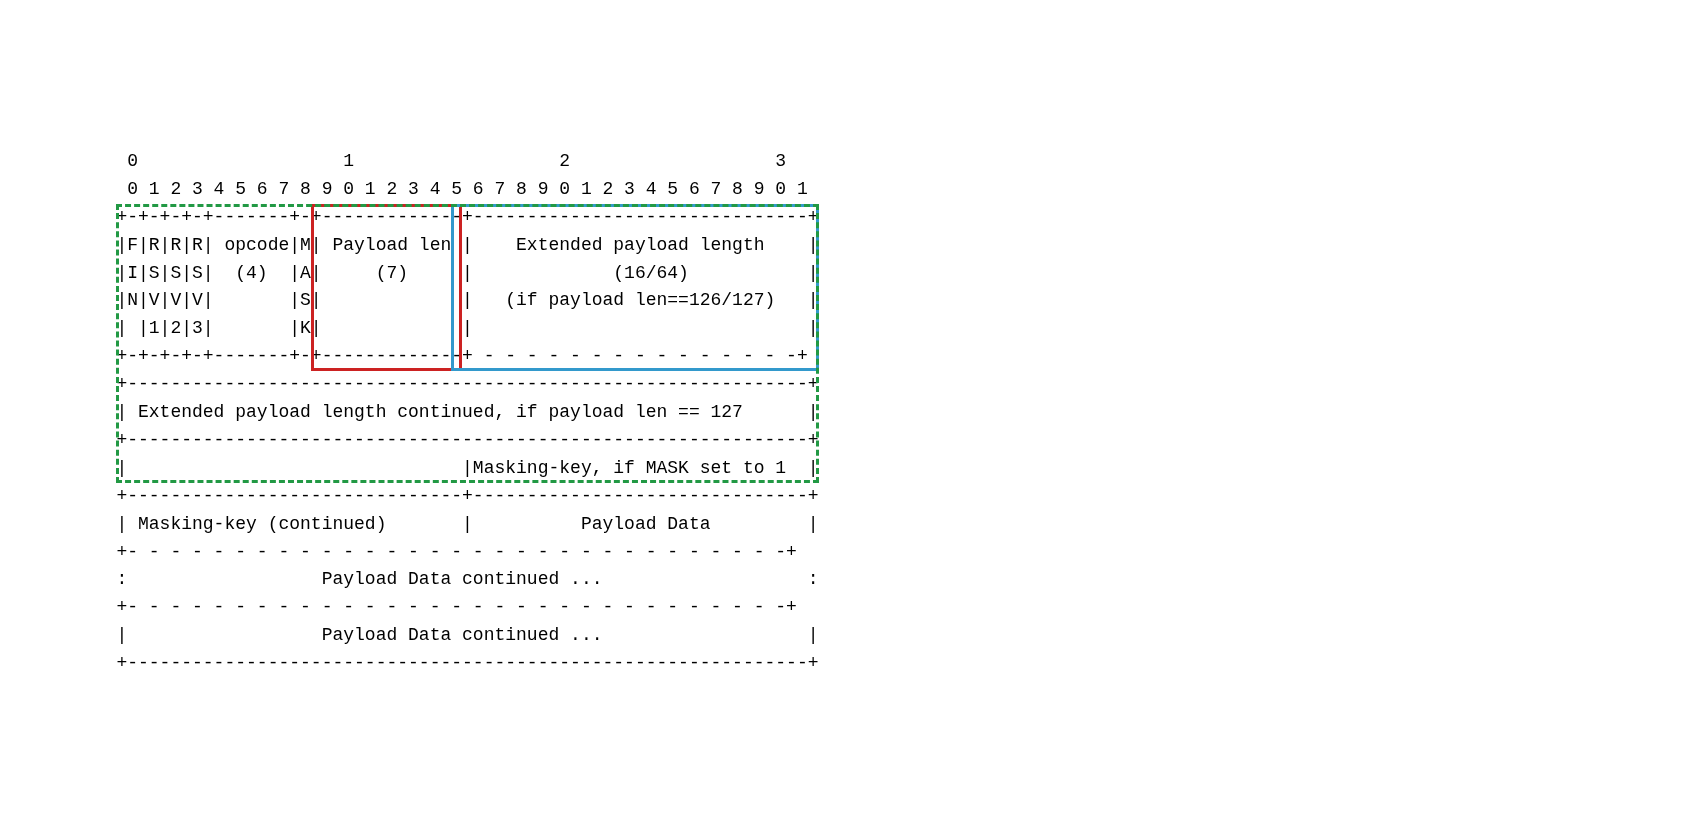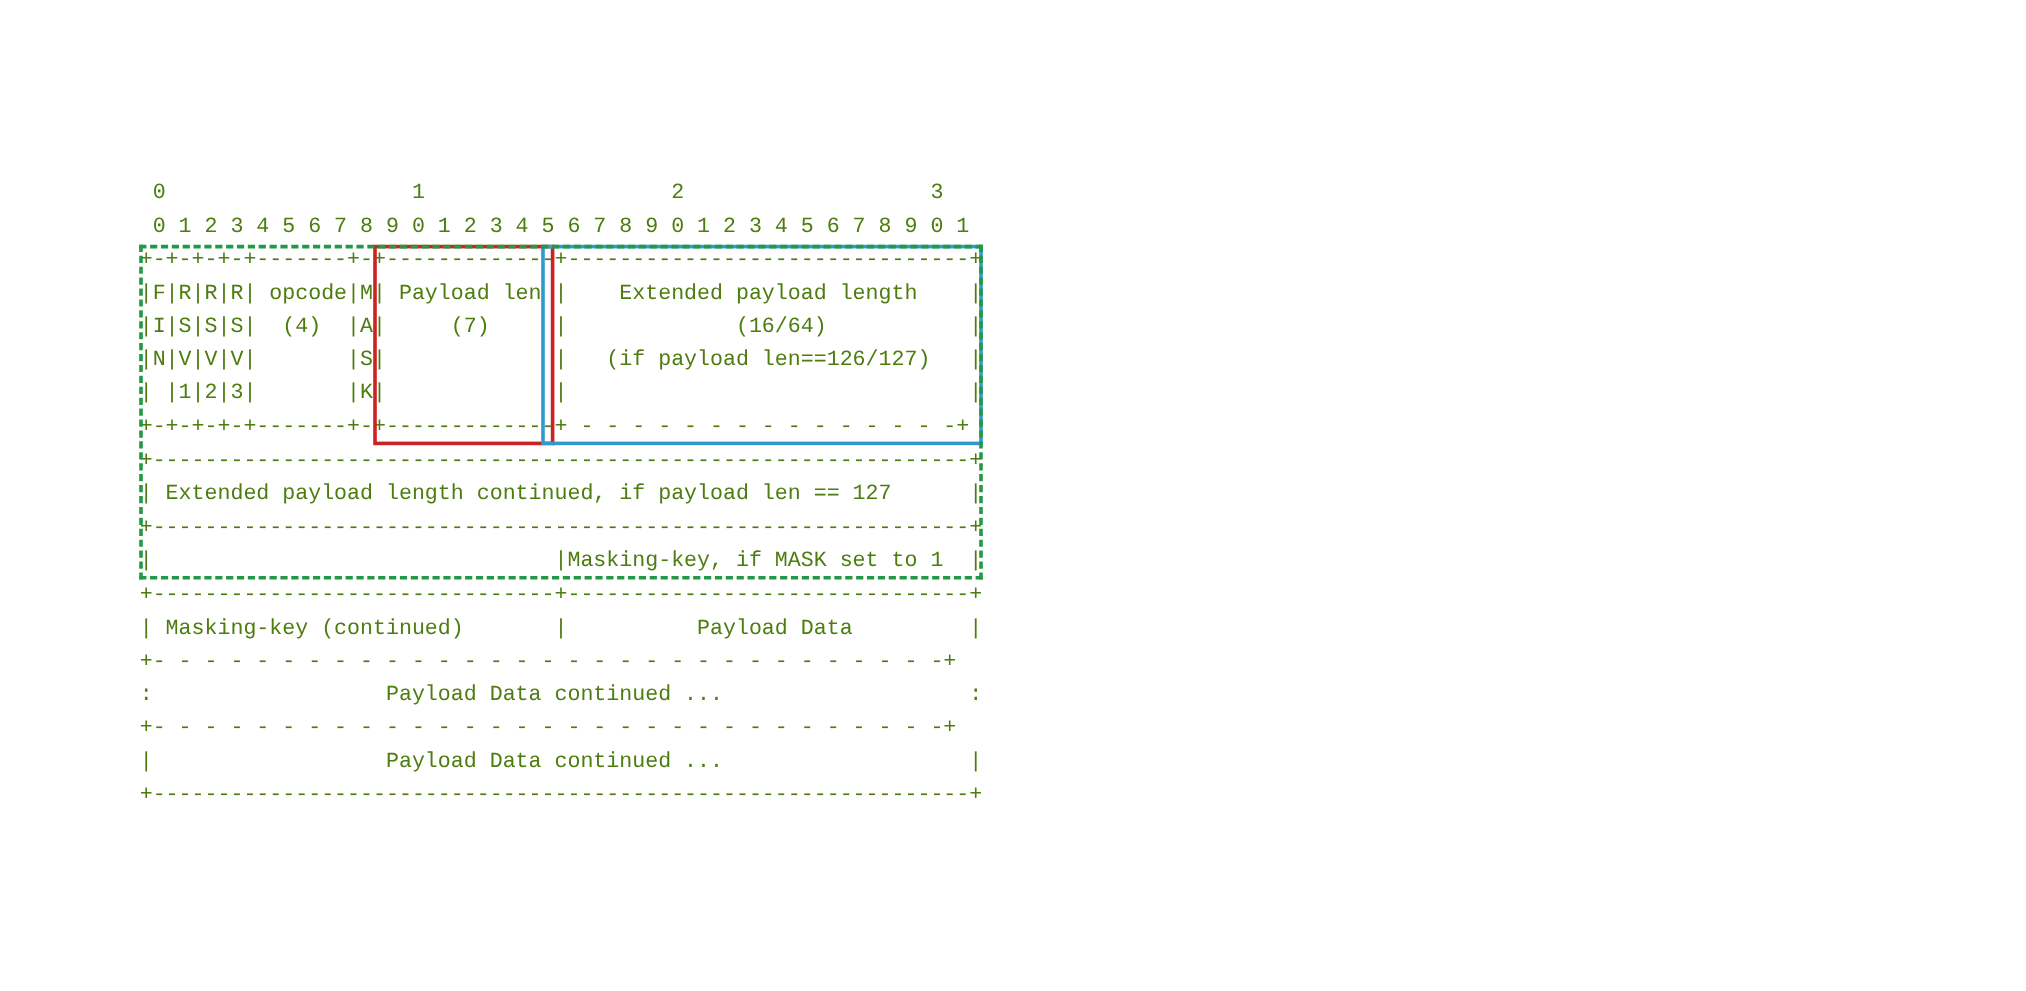--- a/index.html
+++ b/index.html
@@ -16,21 +16,21 @@
     }
     .diagram-container {
       padding: 20px 40px;
       width: 1600px;
     }
     pre {
       font-family: 'Courier New', Courier, monospace;
       font-size: 18px;
       line-height: 1.55;
       white-space: pre;
-      color: #4d7c0f;
+      color: #000000;
     }
     
     .overlay-container {
       position: relative;
       display: inline-block;
     }
     .colored-box {
       position: absolute;
       pointer-events: none;
     }

